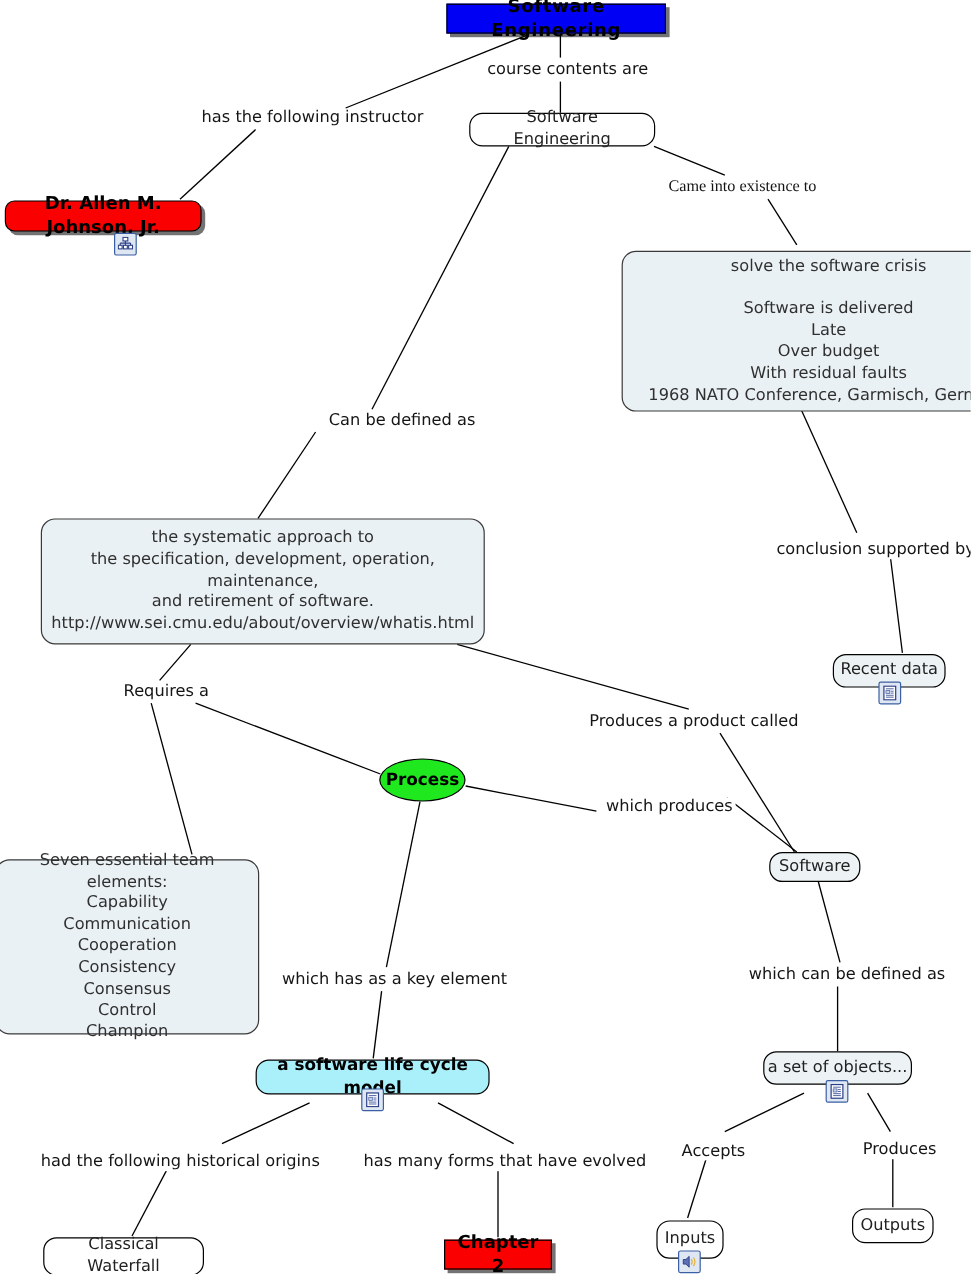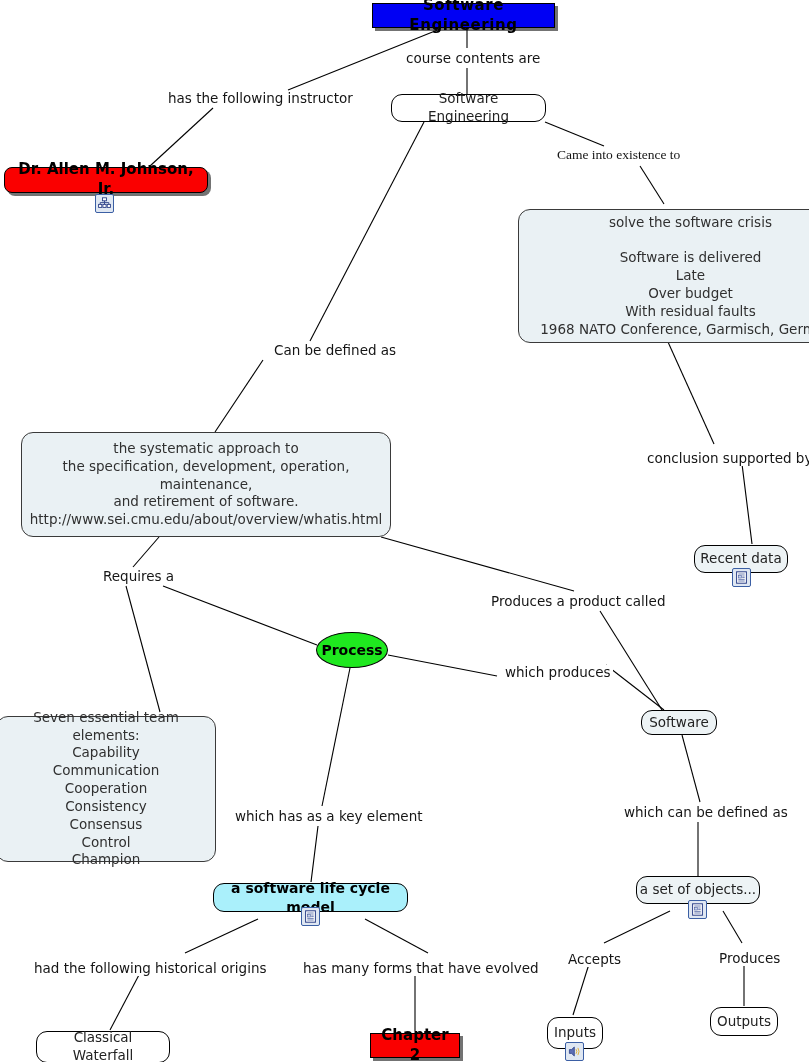--- a/index.html
+++ b/index.html
@@ -212,21 +212,21 @@
   <div class="elabel" style="left:717px; top:951px;">Produces</div>
 
   <div class="node n-blue shadow-box" style="left:372px; top:3px; width:183px; height:25px;">
     <span>Software Engineering</span>
   </div>
 
   <div class="node n-rounded" style="left:391px; top:94px; width:155px; height:28px;">
     <span>Software Engineering</span>
   </div>
 
-  <div class="node n-red shadow-box" style="left:4px; top:167px; width:204px; height:26px;border-radius:8px;">
+  <div class="node n-red shadow-box" style="left:4px; top:167px; width:164px; height:26px;border-radius:8px;">
     <span>Dr. Allen M. Johnson, Jr.</span>
   </div>
   <div class="badge" style="left:95px; top:194px;">
     <svg width="13" height="13" viewBox="0 0 13 13" aria-hidden="true">
       <rect x="4.5" y="0.8" width="4" height="3" fill="#ffffff" stroke="#2b3f87" stroke-width="0.9"></rect>
       <line x1="6.5" y1="3.8" x2="6.5" y2="5.6" stroke="#2b3f87" stroke-width="0.9"></line>
       <line x1="2.2" y1="5.6" x2="10.8" y2="5.6" stroke="#2b3f87" stroke-width="0.9"></line>
       <line x1="2.2" y1="5.6" x2="2.2" y2="7.4" stroke="#2b3f87" stroke-width="0.9"></line>
       <line x1="6.5" y1="5.6" x2="6.5" y2="7.4" stroke="#2b3f87" stroke-width="0.9"></line>
       <line x1="10.8" y1="5.6" x2="10.8" y2="7.4" stroke="#2b3f87" stroke-width="0.9"></line>
@@ -239,21 +239,21 @@
   <div class="node n-para" style="left:518px; top:209px; width:345px; height:134px;">
     <span class="ptext">solve the software crisis
 
 Software is delivered
 Late
 Over budget
 With residual faults
 1968 NATO Conference, Garmisch, Germany</span>
   </div>
 
-  <div class="node n-para" style="left:21px; top:432px; width:370px; height:105px;">
+  <div class="node n-para" style="left:34px; top:432px; width:370px; height:105px;">
     <span class="ptext">the systematic approach to
 the specification, development, operation, maintenance,
 and retirement of software.
 http://www.sei.cmu.edu/about/overview/whatis.html</span>
   </div>
 
   <div class="node n-soft" style="left:694px; top:545px; width:94px; height:28px;">
     <span>Recent data</span>
   </div>
   <div class="badge" style="left:732px; top:568px;">

